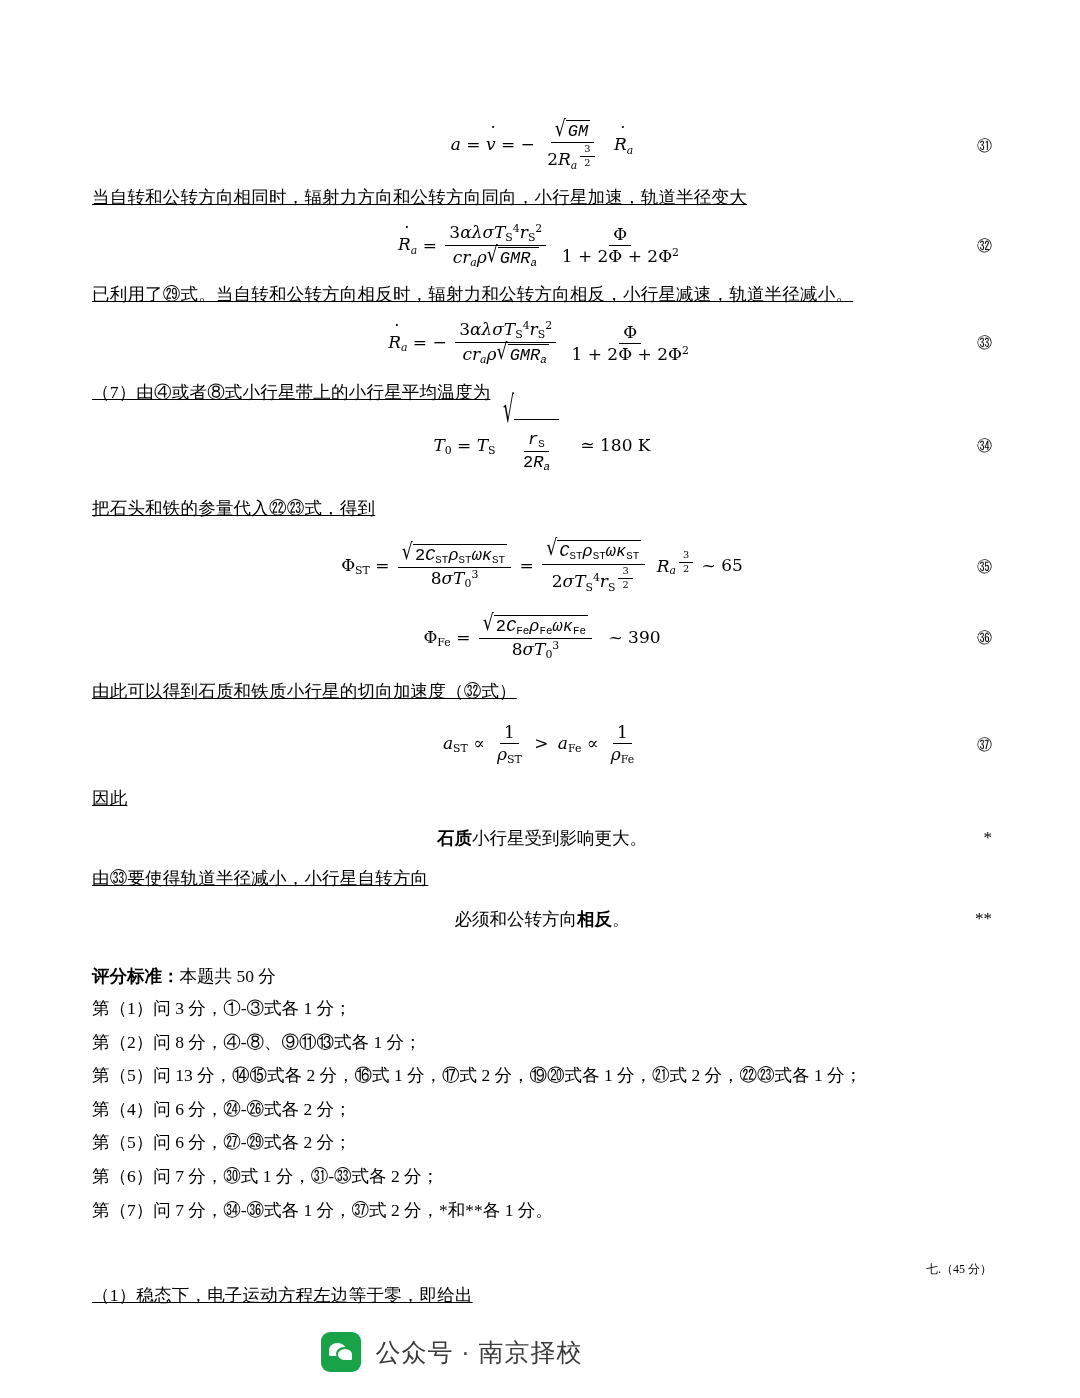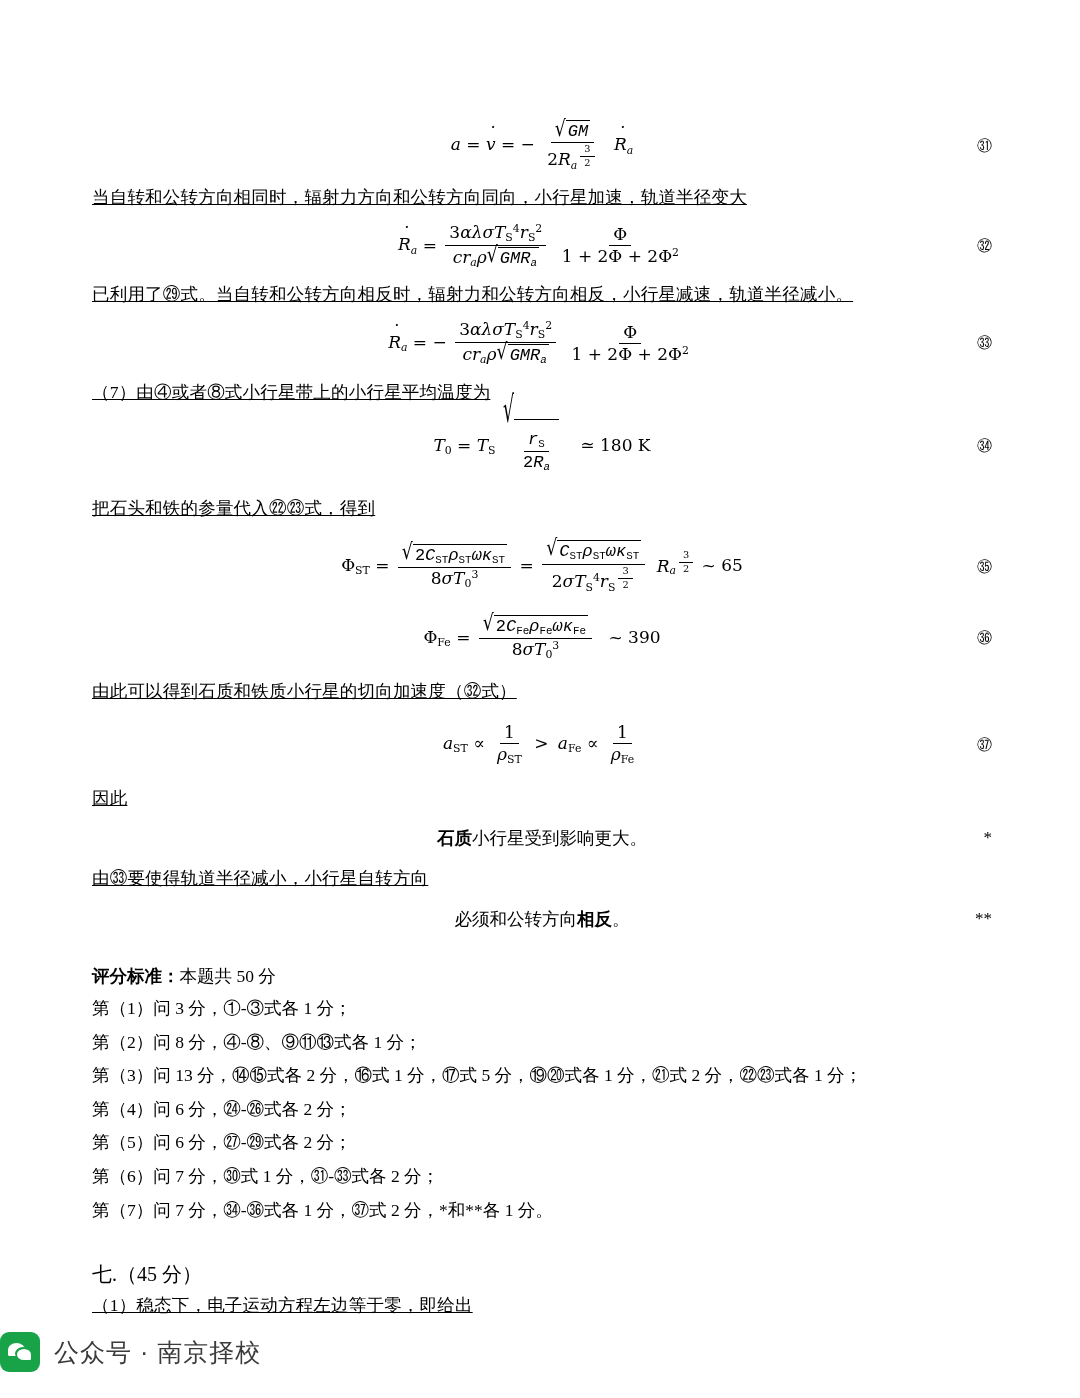--- a/index.html
+++ b/index.html
@@ -124,32 +124,33 @@
     font-size: 17.5px;
     margin-top: 30px;
     margin-bottom: 4px;
   }
   .bold { font-weight: bold; }
   .scoreline {
     font-size: 17.5px;
     line-height: 1.92;
   }
   .tail-head {
-    font-size: 20px;
+    font-size: 12px;
     margin-top: 34px;
+    text-align: right;
   }
 
   
   .footer {
     position: absolute;
     left: 0;
     bottom: 26px;
     width: 992px;
     display: flex;
-    justify-content: flex-start;
+    justify-content: center;
     align-items: center;
     padding-right: 88px;
     box-sizing: border-box;
   }
   .wm-icon {
     width: 40px;
     height: 40px;
     border-radius: 9px;
     background: #18a349;
     position: relative;
@@ -349,21 +350,21 @@
         <span>必须和公转方向</span><span class="bold">相反</span><span>。</span>
       </span>
       <span class="eqnum star">**</span>
     </div>
 
     <div class="section-head">
       <span class="bold">评分标准：</span><span>本题共 50 分</span>
     </div>
     <div class="scoreline">第（1）问 3 分，①-③式各 1 分；</div>
     <div class="scoreline">第（2）问 8 分，④-⑧、⑨⑪⑬式各 1 分；</div>
-    <div class="scoreline">第（3）问 13 分，⑭⑮式各 2 分，⑯式 1 分，⑰式 5 分，⑲⑳式各 1 分，㉑式 2 分，㉒㉓式各 1 分；</div>
+    <div class="scoreline">第（5）问 13 分，⑭⑮式各 2 分，⑯式 1 分，⑰式 2 分，⑲⑳式各 1 分，㉑式 2 分，㉒㉓式各 1 分；</div>
     <div class="scoreline">第（4）问 6 分，㉔-㉖式各 2 分；</div>
     <div class="scoreline">第（5）问 6 分，㉗-㉙式各 2 分；</div>
     <div class="scoreline">第（6）问 7 分，㉚式 1 分，㉛-㉝式各 2 分；</div>
     <div class="scoreline">第（7）问 7 分，㉞-㊱式各 1 分，㊲式 2 分，*和**各 1 分。</div>
 
     <div class="tail-head">七.（45 分）</div>
     <div class="para" style="margin-top:2px">（1）稳态下，电子运动方程左边等于零，即给出</div>
 
   </div>
 

